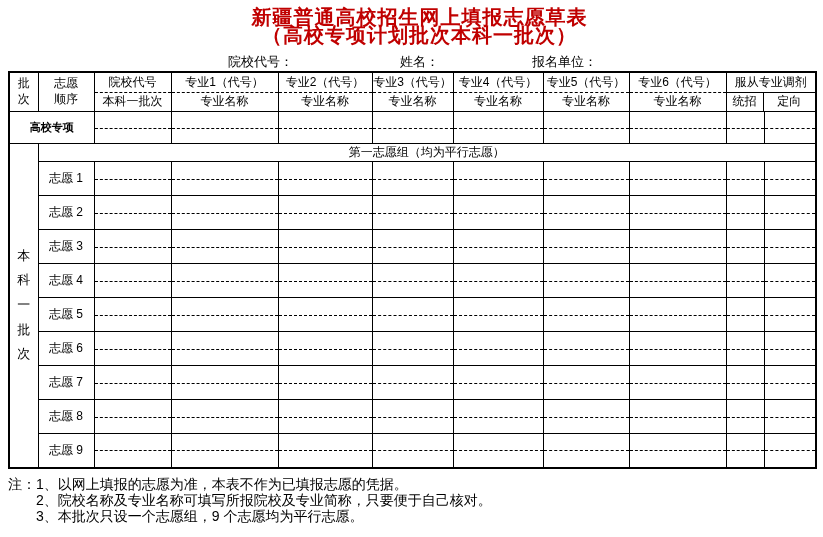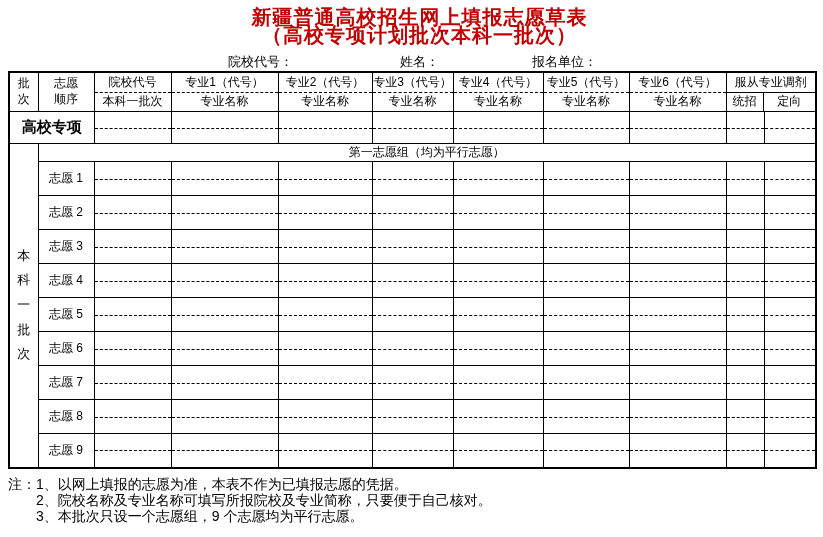--- a/index.html
+++ b/index.html
@@ -47,21 +47,21 @@
   .split .t, .split .b { flex:1; display:flex; align-items:center; justify-content:center; }
   .split .t { border-bottom:1px dashed #000; }
   .split.solid .t { border-bottom:1px solid #000; }
   .split .b.adj { padding:0; align-items:stretch; }
   .adj > div { display:flex; align-items:center; justify-content:center; }
   .adj-tz { flex:0 0 37px; border-right:1px solid #000; }
   .adj-dx { flex:1 1 auto; }
 
   .dash { position:absolute; left:0; right:0; top:50%; border-top:1px dashed #000; }
 
-  .bold-cell { font-weight:bold; font-size:15px; }
+  .bold-cell { font-weight:bold; font-size:11px; }
   .group-cell { font-size:12px; }
 
   .notes { position:absolute; left:8px; top:476px; font-size:14px; line-height:16px; white-space:nowrap; }
   .nline { display:flex; }
   .nprefix { flex:0 0 auto; }
   .nindent { padding-left:28px; }
 </style>
 </head>
 <body>
 

